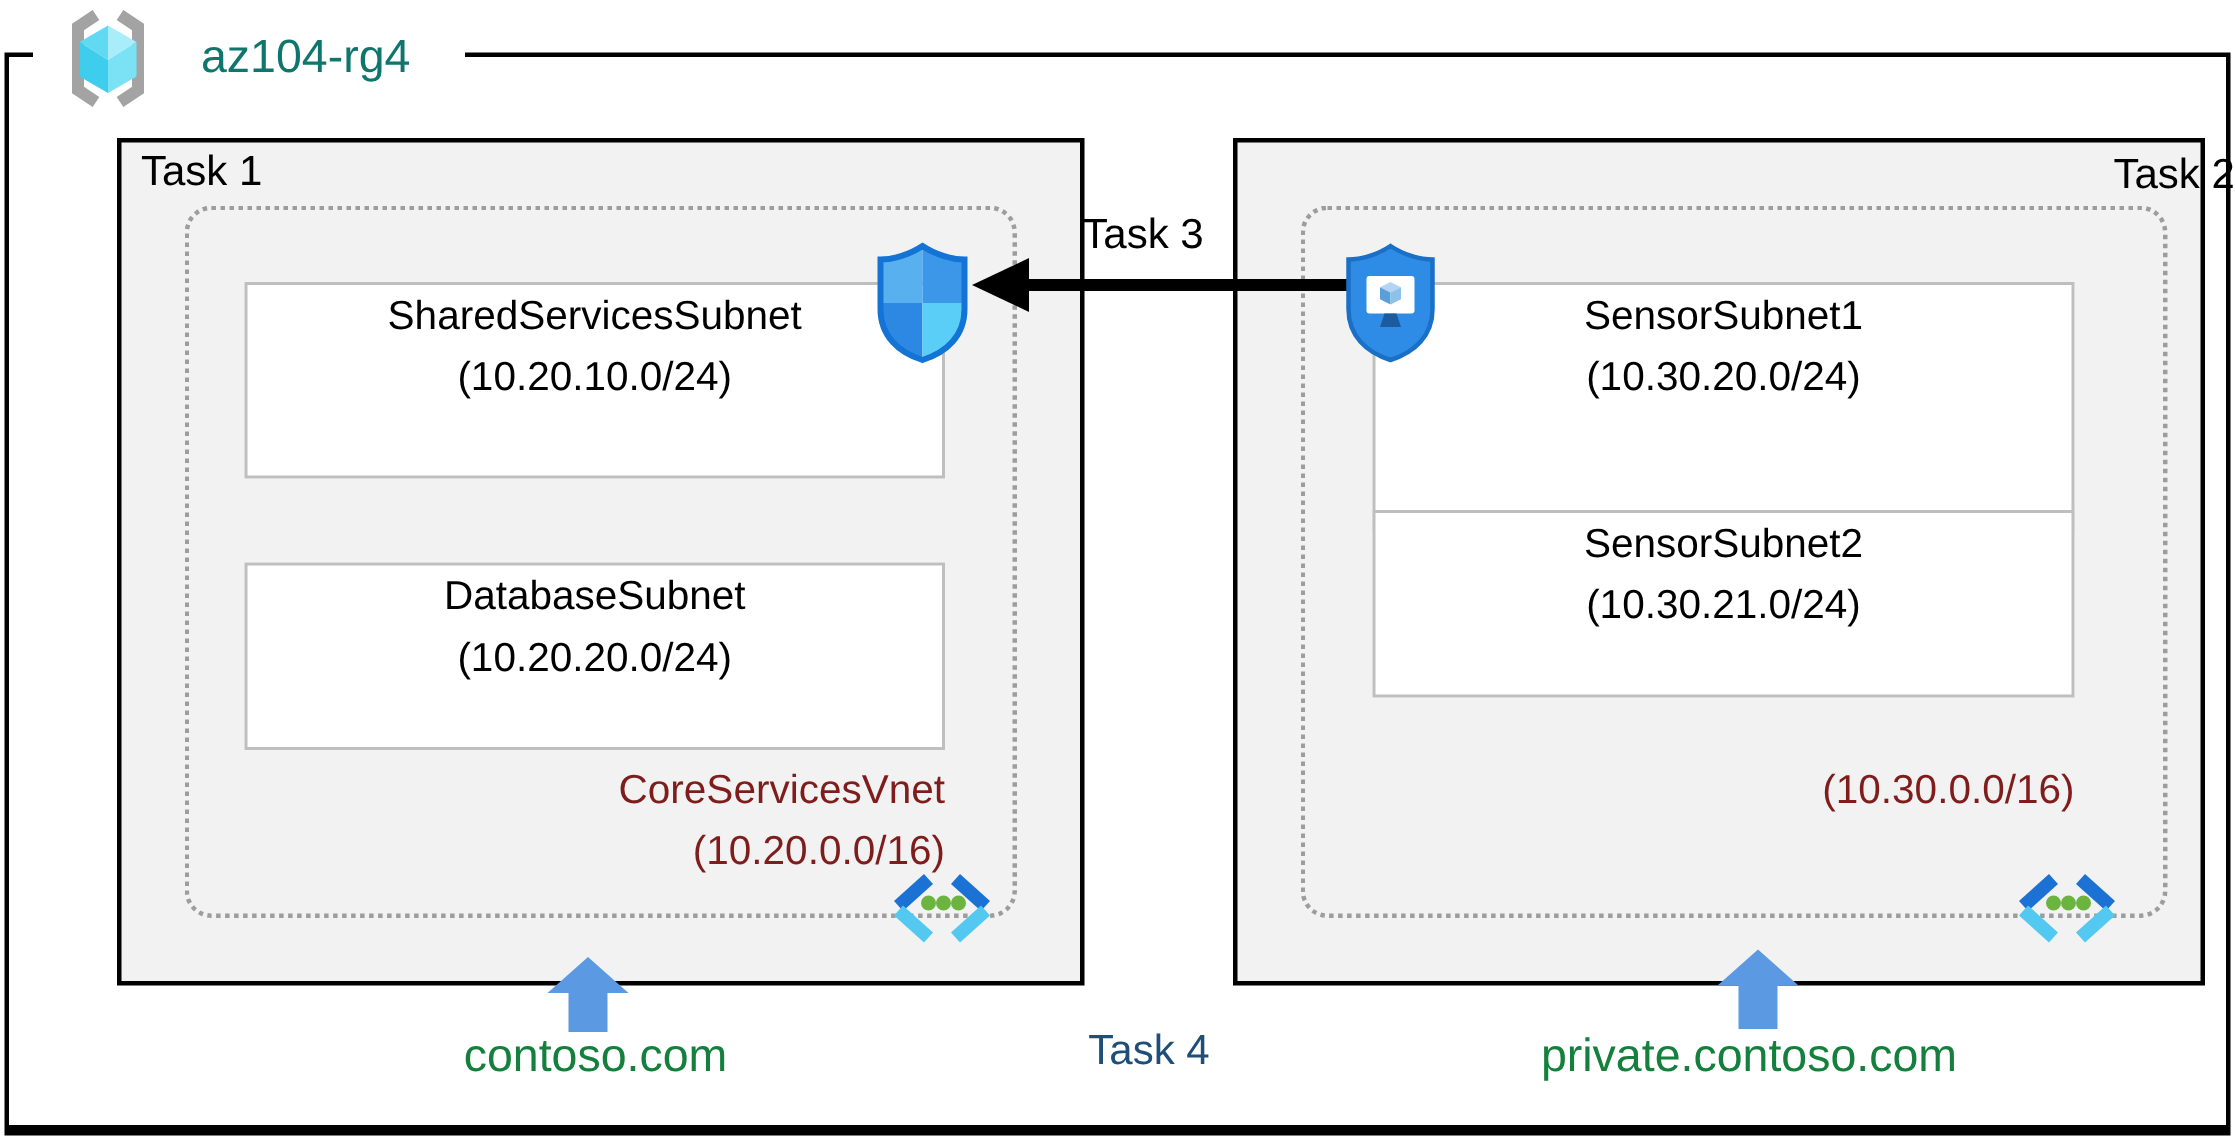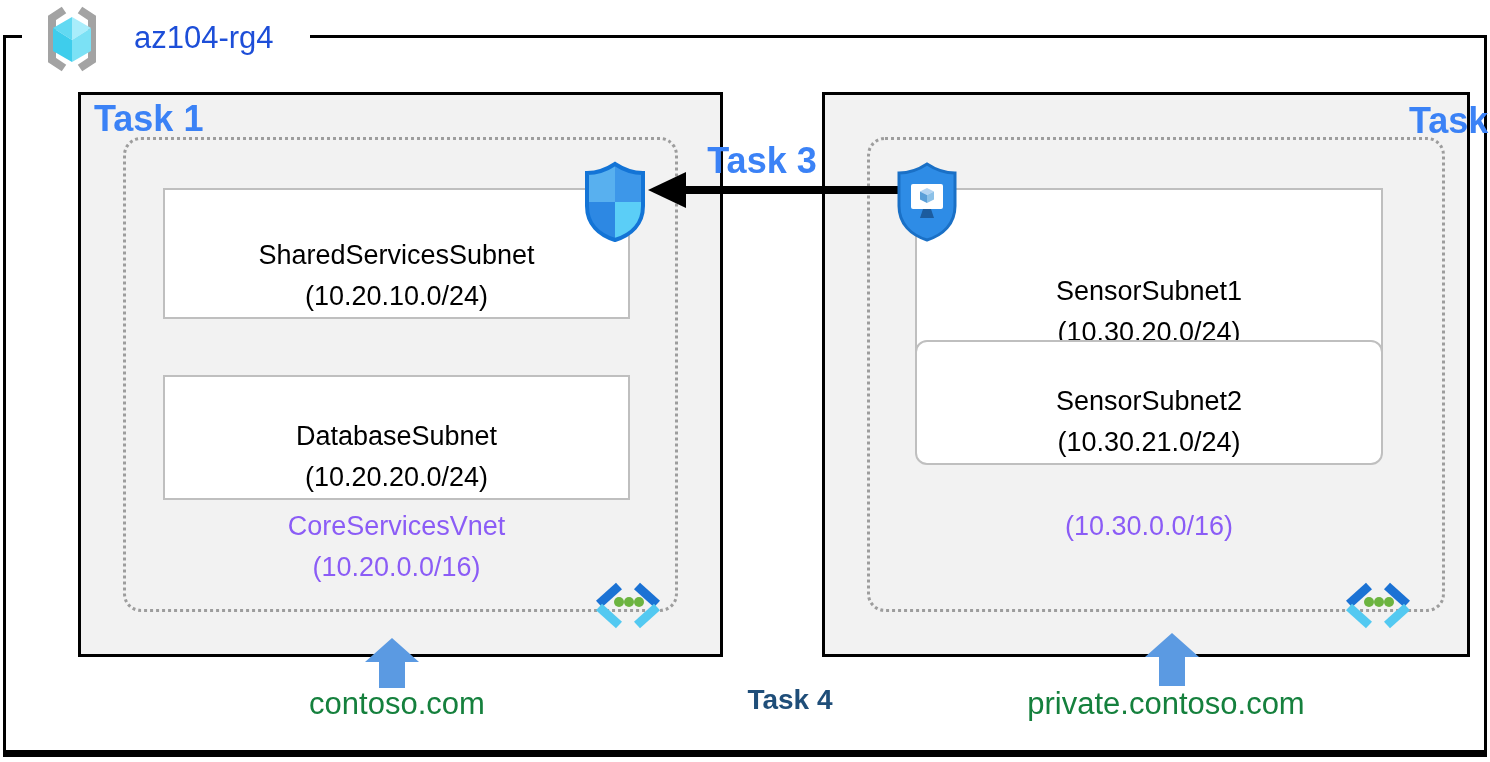--- a/index.html
+++ b/index.html
@@ -15,79 +15,79 @@
     position:absolute; left:3px; top:35px; width:1484px; height:722px;
     border:3px solid #000000; border-bottom-width:7px;
   }
   .rg-title-gap {
     position:absolute; left:22px; top:28px; width:288px; height:16px;
     background:#ffffff; z-index:2;
   }
   .rg-icon { position:absolute; left:38px; top:4px; width:68px; height:70px; z-index:3; }
   .rg-title {
     position:absolute; left:134px; top:20px; z-index:3;
-    font-size:31px; color:#1d4ed8; white-space:nowrap;
+    font-size:31px; color:#0f766e; white-space:nowrap;
   }
 
   
   .task-box {
     position:absolute; top:92px; height:565px;
     background:#f2f2f2; border:3px solid #000000; z-index:1;
   }
   #task-box-left  { left:78px;  width:645px; }
   #task-box-right { left:822px; width:648px; }
   .task-label {
     position:absolute; top:6px; z-index:5;
-    font-size:36px; font-weight:bold; color:#3b82f6; white-space:nowrap;
+    font-size:28px; font-weight:normal; color:#000000; white-space:nowrap;
   }
   #task1-label { left:94px;  top:98px; }
   #task2-label { left:1409px; top:100px; text-align:left; }
 
   
   .vnet-dashed {
     position:absolute; top:137px; height:475px;
     border:3px dotted #9d9d9d; border-radius:18px; z-index:2;
   }
   #vnet-dashed-left  { left:123px; width:555px; }
   #vnet-dashed-right { left:867px; width:578px; }
 
   
   .subnet-box {
     position:absolute; background:#ffffff; border:2px solid #bfbfbf; z-index:3;
-    display:flex; flex-direction:column; align-items:center; justify-content:flex-end;
+    display:flex; flex-direction:column; align-items:center; justify-content:flex-start;
     font-size:27px; line-height:41px; color:#000000; text-align:center;
   }
   #subnet-shared   { left:163px; top:188px; width:467px; height:131px; }
   #subnet-database { left:163px; top:340px; width:467px; height:125px;margin-top:35px; }
   #subnet-sensor1  { left:915px; top:188px; width:468px; height:167px; }
-  #subnet-sensor2  { left:915px; top:340px; width:468px; height:125px;border-radius:12px; }
+  #subnet-sensor2  { left:915px; top:340px; width:468px; height:125px; }
 
   
   .vnet-label {
-    position:absolute; top:506px; z-index:3; text-align:center;
-    font-size:27px; line-height:41px; color:#8b5cf6;
+    position:absolute; top:506px; z-index:3; text-align:right;
+    font-size:27px; line-height:41px; color:#7f1d1d;
   }
   #vnet-label-left  { left:163px; width:467px; }
   #vnet-label-right { left:915px; width:468px; }
 
   
   .icon-abs { position:absolute; z-index:6; }
   #nsg-icon      { left:584px;  top:161px; width:62px; height:82px; }
   #bastion-icon  { left:896px;  top:161px; width:62px; height:82px; }
   #vnet-icon-left  { left:592px;  top:582px; width:72px; height:47px; }
   #vnet-icon-right { left:1342px; top:582px; width:72px; height:47px; }
 
   
   #arrow-layer { position:absolute; left:0; top:0; width:1490px; height:762px; z-index:4; pointer-events:none; }
 
   
   #task3-label { left:696px; top:140px; width:132px; text-align:center; z-index:5; }
   #task4-label {
-    position:absolute; left:724px; top:684px; width:132px; text-align:center; z-index:5;
-    font-size:28px; font-weight:bold; color:#1f4e79; white-space:nowrap;
+    position:absolute; left:700px; top:684px; width:132px; text-align:center; z-index:5;
+    font-size:28px; font-weight:normal; color:#1f4e79; white-space:nowrap;
   }
   .dns-label {
     position:absolute; top:686px; z-index:5; text-align:center;
     font-size:31px; color:#15803d; white-space:nowrap;
   }
   #dns-label-left  { left:237px;  width:320px; }
   #dns-label-right { left:1006px; width:320px; }
 </style>
 </head>
 <body>

